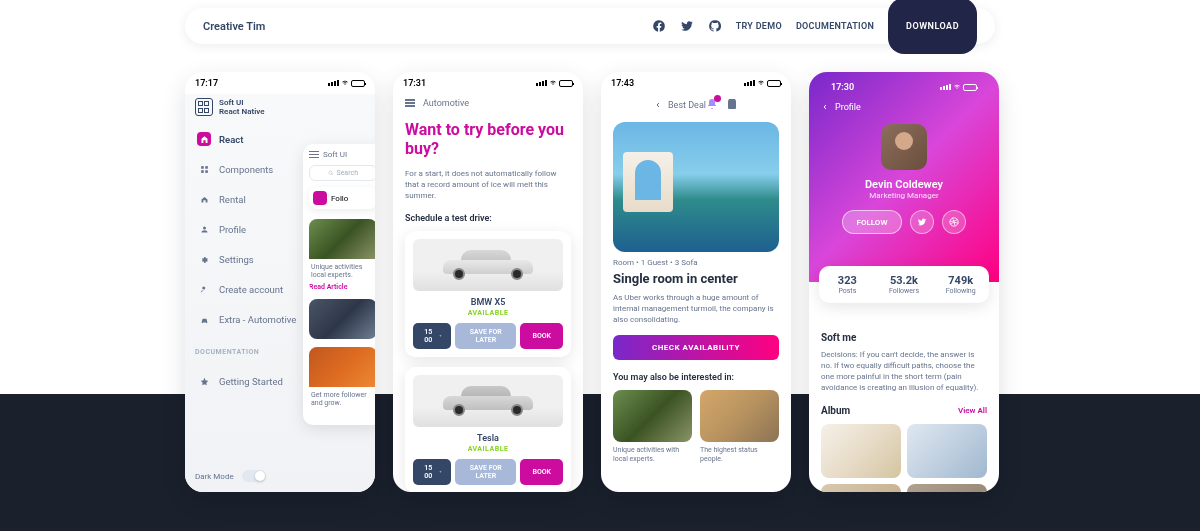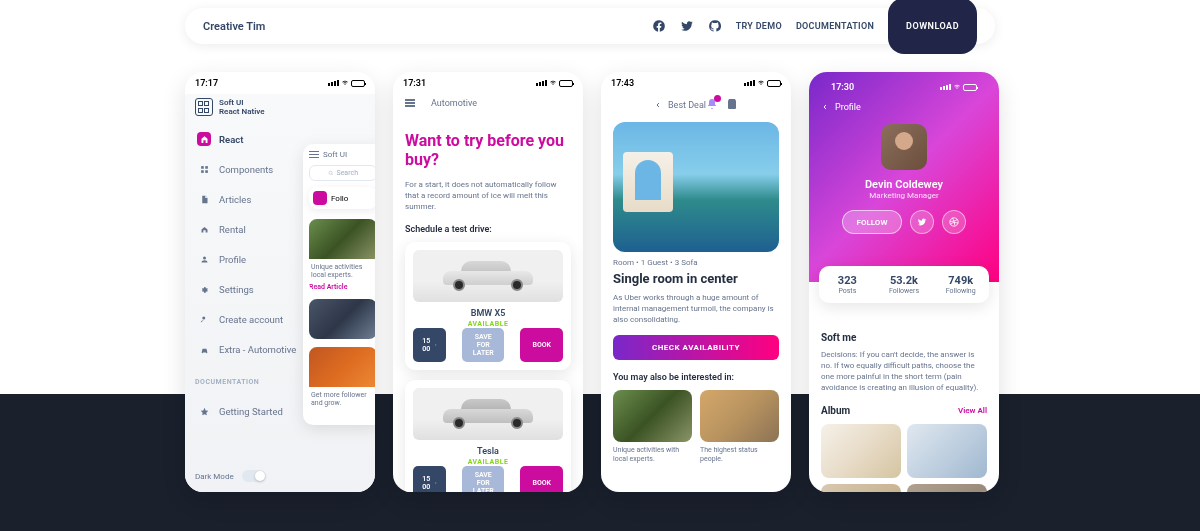--- a/index.html
+++ b/index.html
@@ -41,35 +41,35 @@
 .float-menu { display:flex; align-items:center; gap:4px; font-size:8px; color:#67748e; margin-bottom:6px; }
 .float-search { border:1px solid #e2e8f0; border-radius:6px; padding:3px 18px; font-size:7px; color:#a0aec0; display:flex; align-items:center; gap:3px; margin-bottom:6px; }
 .float-follow { display:flex; align-items:center; gap:4px; font-size:8px; background:#fff; border-radius:8px; padding:4px; box-shadow:0 2px 8px rgba(0,0,0,0.08); margin-bottom:10px; }
 .float-follow .fbox { width:14px; height:14px; background:#cb0c9f; border-radius:4px; }
 .float-card { border-radius:8px; overflow:hidden; margin-bottom:8px; }
 .float-img { width:100%; height:40px; background:linear-gradient(135deg,#6b8e4e,#3b5323,#8b9467); }
 .float-text { font-size:7px; color:#67748e; padding:4px 2px; line-height:8px; }
 .float-link { font-size:7px; color:#cb0c9f; font-weight:600; }
 
 .p2-body { padding:4px 12px; }
-.p2-header { display:flex; align-items:center; gap:16px; font-size:9px; color:#67748e; margin-bottom:23px; }
+.p2-header { display:flex; align-items:center; gap:8px; font-size:9px; color:#67748e; margin-bottom:12px; }
 .burger { display:flex; flex-direction:column; gap:1.5px; }
 .burger span { width:10px; height:1.5px; background:#67748e; }
 .p2-title { font-size:16px; font-weight:700; color:#cb0c9f; line-height:19px; margin-bottom:10px; }
 .p2-sub { font-size:8px; color:#67748e; line-height:11px; margin-bottom:12px; }
 .p2-label { font-size:9px; font-weight:600; color:#252f40; margin-bottom:8px; }
 .car-card { background:#fff; border-radius:10px; box-shadow:0 4px 16px rgba(0,0,0,0.1); padding:8px; margin-bottom:10px; }
 .car-img { width:100%; height:52px; background:linear-gradient(180deg,#f0f0f0 60%,#e0e0e0); border-radius:6px; position:relative; margin-bottom:6px; display:flex; align-items:center; justify-content:center; }
 .car-shape { width:90px; height:30px; position:relative; }
 .car-body { position:absolute; bottom:6px; width:100%; height:14px; background:linear-gradient(180deg,#e8e8e8,#cfcfcf); border-radius:8px 8px 4px 4px; }
 .car-cabin { position:absolute; top:0; left:18px; width:50px; height:14px; background:linear-gradient(180deg,#d8d8d8,#c0c0c0); border-radius:10px 10px 0 0; }
 .car-wheel { position:absolute; bottom:0; width:12px; height:12px; background:#2a2a2a; border-radius:50%; border:2px solid #888; }
 .car-name { text-align:center; font-size:9px; font-weight:600; color:#344767; }
 .car-avail { text-align:center; font-size:7px; font-weight:700; color:#82d616; letter-spacing:0.5px; margin-top:2px; }
-.car-btns { display:flex; gap:16px; margin-top:0; }
+.car-btns { display:flex; gap:4px; margin-top:6px; }
 .btn-time { background:#344767; color:#fff; font-size:7px; font-weight:600; padding:5px 8px; border-radius:5px; border:none; display:flex; align-items:center; gap:3px; }
 .btn-later { background:#a8b8d8; color:#fff; font-size:7px; font-weight:600; padding:5px 8px; border-radius:5px; border:none; }
 .btn-book { background:#cb0c9f; color:#fff; font-size:7px; font-weight:600; padding:5px 12px; border-radius:5px; border:none; }
 
 .p3-body { padding:4px 12px; }
 .p3-header { display:flex; align-items:center; justify-content:center; margin-bottom:10px; }
 .p3-back { display:flex; align-items:center; gap:6px; font-size:9px; color:#67748e; font-weight:400; }
 .p3-icons { display:flex; gap:8px; }
 .p3-bell { position:relative; }
 .p3-badge { position:absolute; top:-3px; right:-3px; width:7px; height:7px; background:#cb0c9f; border-radius:50%; font-size:5px; color:#fff; display:flex; align-items:center; justify-content:center; }
@@ -189,28 +189,20 @@
                 <rect x="14" y="3" width="7" height="7"></rect>
                 <rect x="3" y="14" width="7" height="7"></rect>
                 <rect x="14" y="14" width="7" height="7"></rect>
               </svg>
             </span>
             <span>Components</span>
           </div>
         <div class="menu-item">
             <span class="mi-icon">
               <svg viewBox="0 0 24 24">
-                <path d="M6 2h9l5 5v15H6zM14 2v6h6"></path>
-              </svg>
-            </span>
-            <span>Articles</span>
-          </div>
-        <div class="menu-item">
-            <span class="mi-icon">
-              <svg viewBox="0 0 24 24">
                 <path d="M4 20v-8l8-7 8 7v8h-5v-6h-6v6z"></path>
               </svg>
             </span>
             <span>Rental</span>
           </div>
         <div class="menu-item">
             <span class="mi-icon">
               <svg viewBox="0 0 24 24">
                 <circle cx="12" cy="8" r="4"></circle>
                 <path d="M4 20c0-4 4-6 8-6s8 2 8 6"></path>

